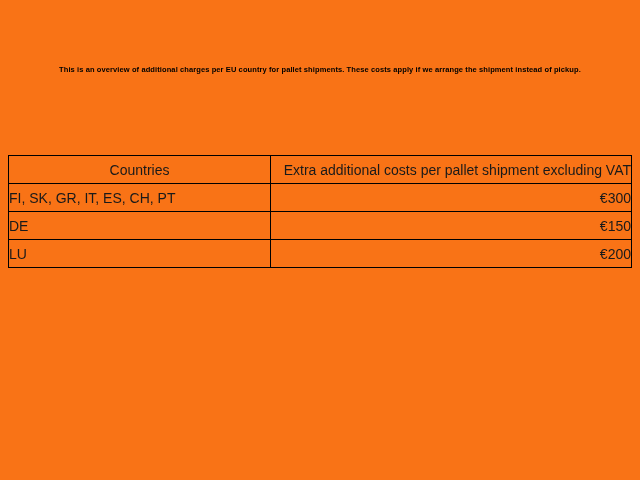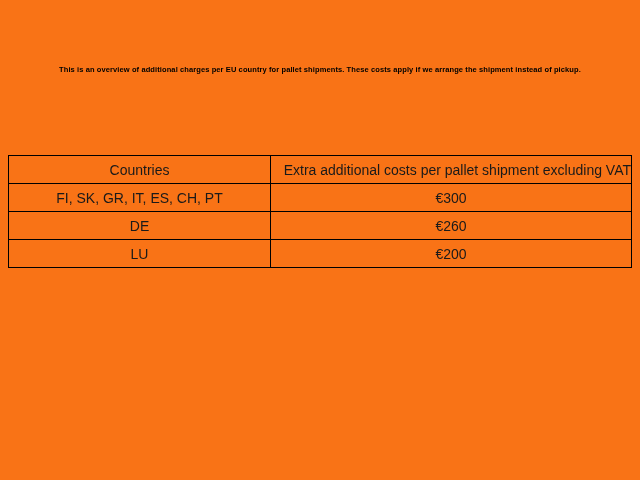--- a/index.html
+++ b/index.html
@@ -53,25 +53,25 @@
   col.c-countries { width: 262px; }
   col.c-costs     { width: 361px; }
   th.h-countries {
     text-align: center;
   }
   th.h-costs {
     text-align: right;
     padding-left: 14px;
   }
   td.d-countries {
-    text-align: center;
+    text-align: left;
     padding-left: 26px;
   }
   td.d-costs {
-    text-align: center;
+    text-align: right;
     padding-left: 34px;
   }
 </style>
 </head>
 <body>
 
 <div class="page">
 
   <div class="intro">This is an overview of additional charges per EU country for pallet shipments. These costs apply if we arrange the shipment instead of pickup.</div>
 
@@ -90,21 +90,21 @@
     <tr>
       <td class="d-countries">FI, SK, GR, IT, ES, CH, PT</td>
       <td class="d-costs">€300</td>
     </tr>
 
 
 
 
     <tr>
       <td class="d-countries">DE</td>
-      <td class="d-costs">€260</td>
+      <td class="d-costs">€150</td>
     </tr>
 
     <tr>
       <td class="d-countries">LU</td>
       <td class="d-costs">€200</td>
     </tr>
   </tbody>
   </table>
 
 </div>

